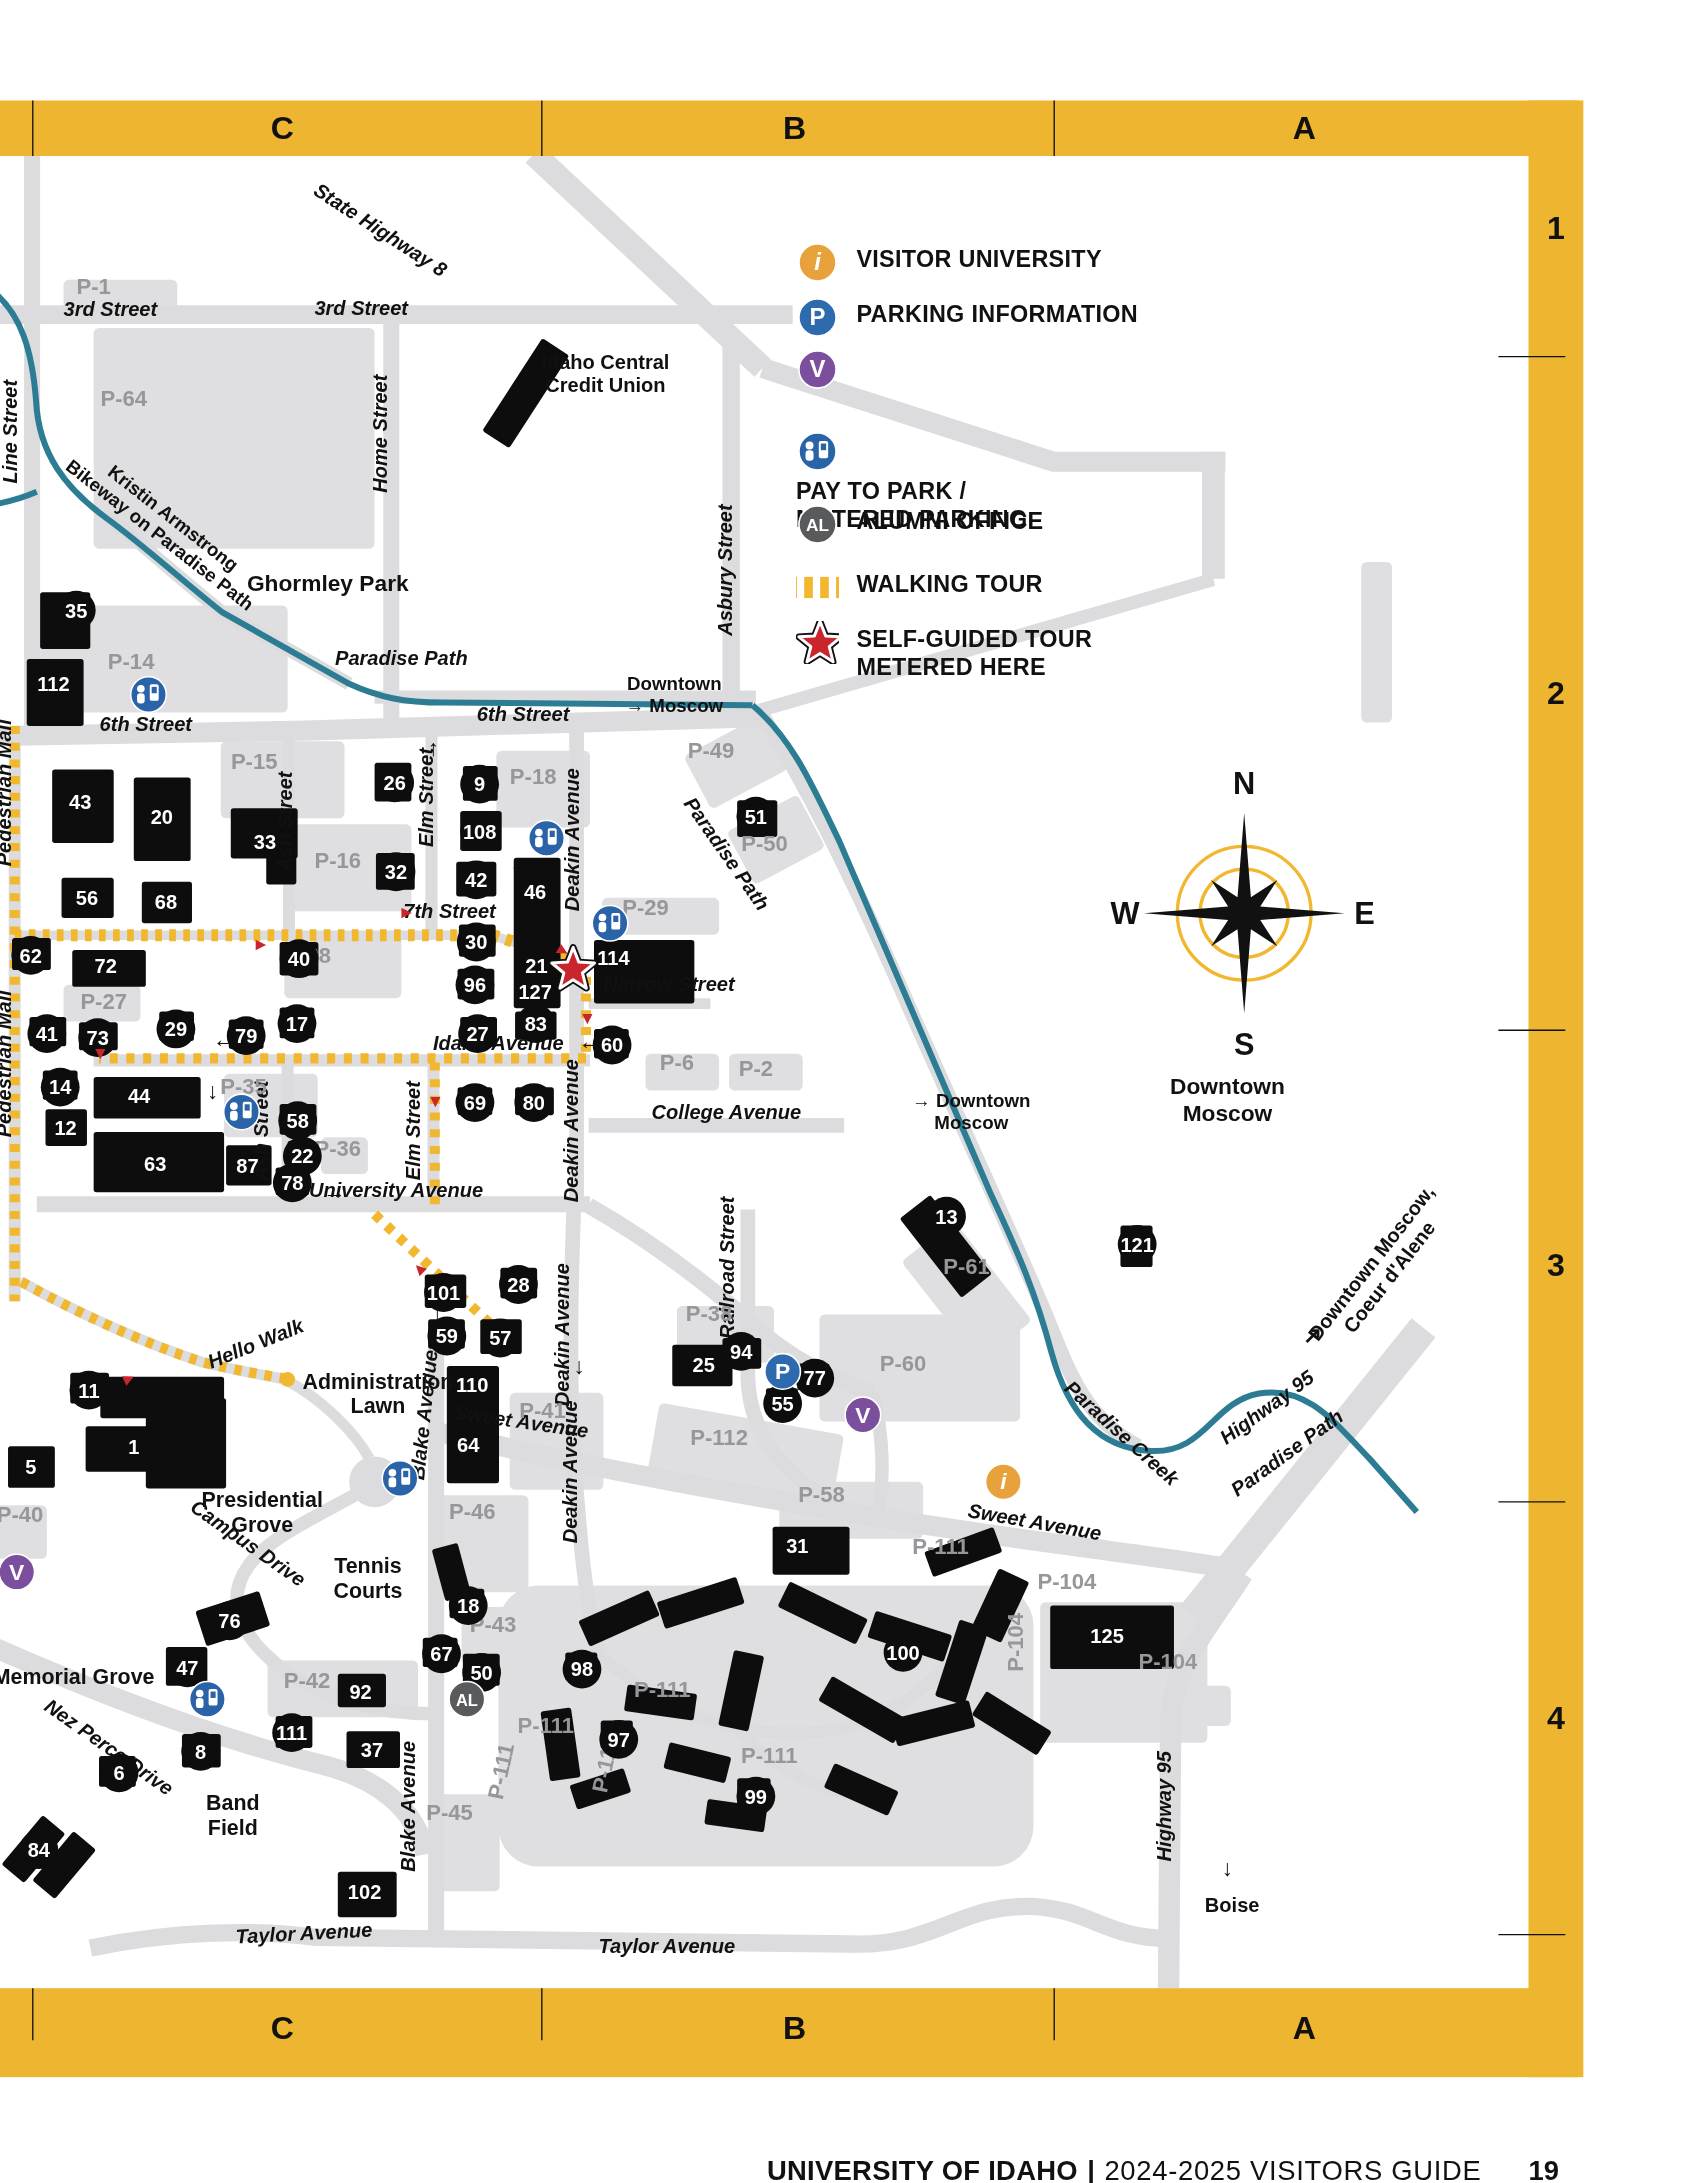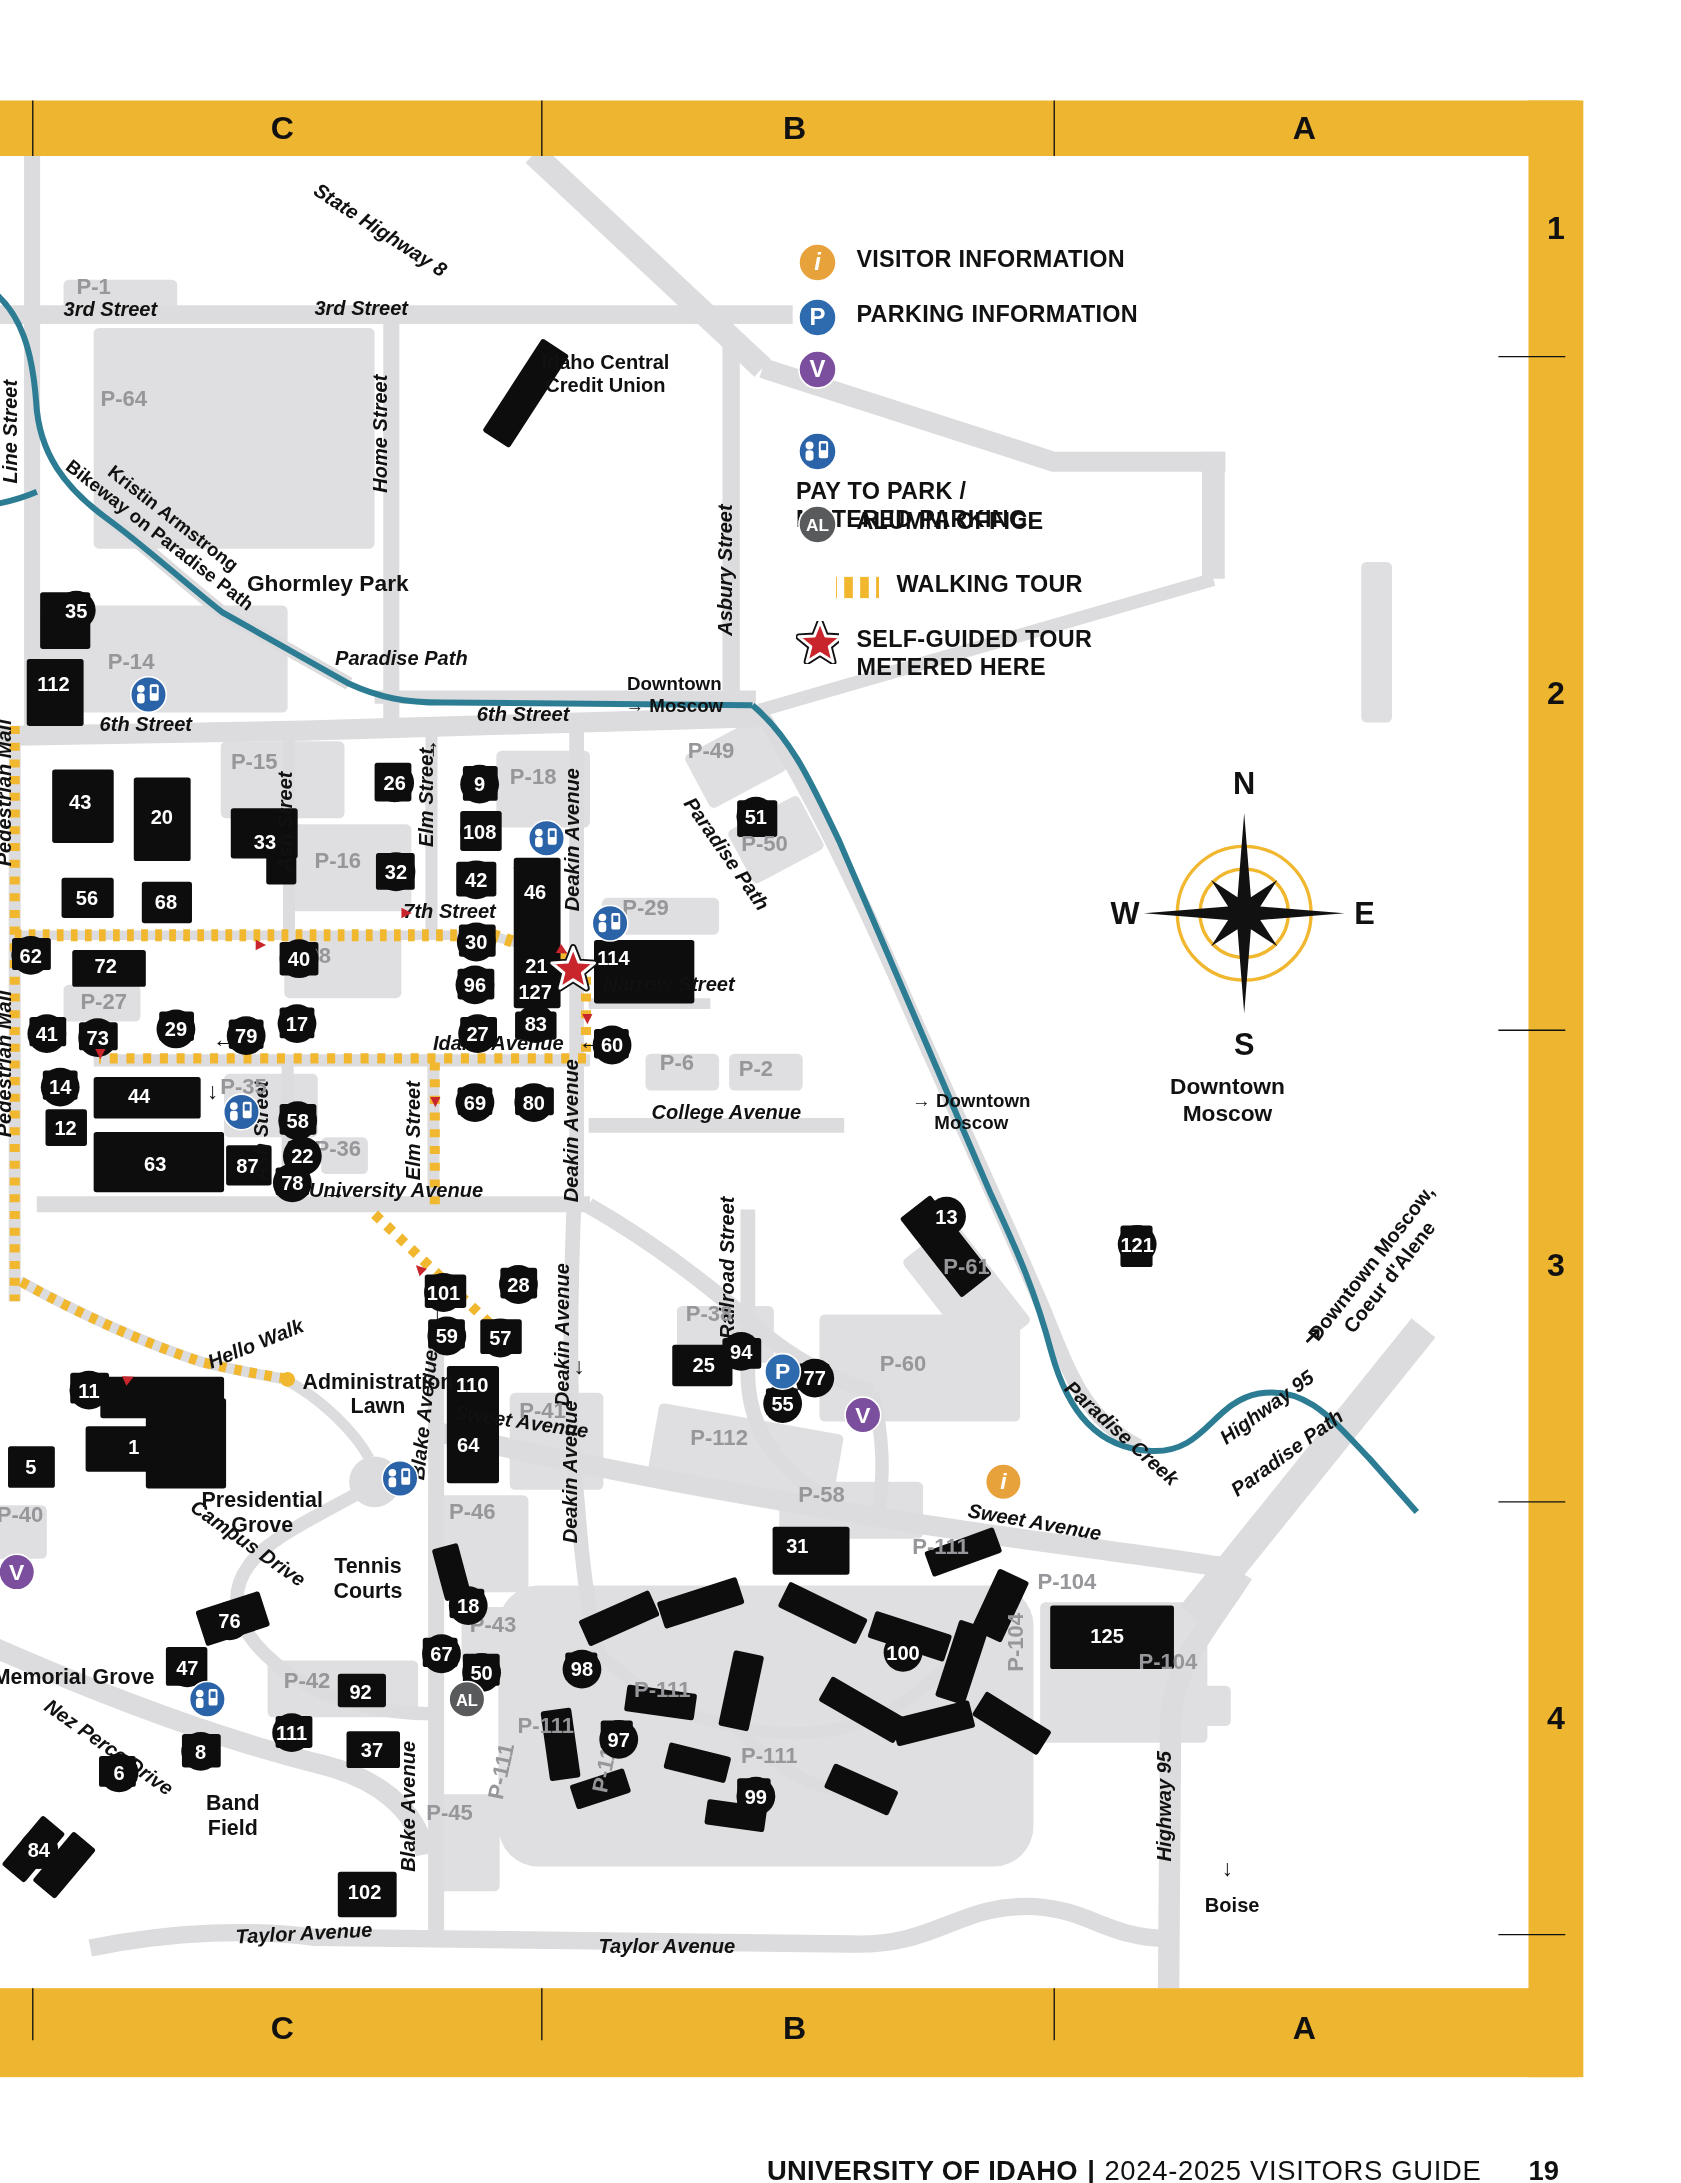--- a/index.html
+++ b/index.html
@@ -700,21 +700,21 @@
 
   <div id="legend">
       <div class="lrow" style="top: 20px;">
         <svg viewBox="0 0 68 68" class="licon">
           <g transform="translate(34,34) scale(1.05)">
             <circle cx="0" cy="0" r="28" fill="var(--orange)" stroke="#fff" stroke-width="2.5"></circle>
             <text x="0" y="12" text-anchor="middle" fill="#fff" font-weight="700" font-size="36" font-family="&quot;Liberation Serif&quot;,serif" font-style="italic">i</text>
           </g>
         </svg>
         <div class="ltxt">
-          <div>VISITOR INFORMATION</div>
+          <div>VISITOR UNIVERSITY</div>
         </div>
       </div>
       <div class="lrow" style="top: 75px;">
         <svg viewBox="0 0 68 68" class="licon">
           <g transform="translate(34,34) scale(1.05)">
             <circle cx="0" cy="0" r="28" fill="var(--blue)" stroke="#fff" stroke-width="2.5"></circle>
             <text x="0" y="12" text-anchor="middle" fill="#fff" font-weight="700" font-size="36">P</text>
           </g>
         </svg>
         <div class="ltxt">
@@ -748,21 +748,21 @@
         <svg viewBox="0 0 68 68" class="licon">
           <g transform="translate(34,34) scale(1.05)">
             <circle cx="0" cy="0" r="28" fill="var(--alumni)" stroke="#fff" stroke-width="2.5"></circle>
             <text x="0" y="10" text-anchor="middle" fill="#fff" font-weight="700" font-size="26">AL</text>
           </g>
         </svg>
         <div class="ltxt">
           <div>ALUMNI OFFICE</div>
         </div>
       </div>
-      <div class="lrow" style="top: 345px; margin-left: 40px;">
+      <div class="lrow" style="top: 345px;">
         <svg viewBox="0 0 68 68" class="licon">
           <g transform="translate(34,34) scale(1.05)">
             <rect x="-44" y="-16" width="13" height="32" fill="#F0B72F"></rect>
             <rect x="-20" y="-16" width="13" height="32" fill="#F0B72F"></rect>
             <rect x="4" y="-16" width="13" height="32" fill="#F0B72F"></rect>
             <rect x="28" y="-16" width="13" height="32" fill="#F0B72F"></rect>
           </g>
         </svg>
         <div class="ltxt">
           <div>WALKING TOUR</div>

